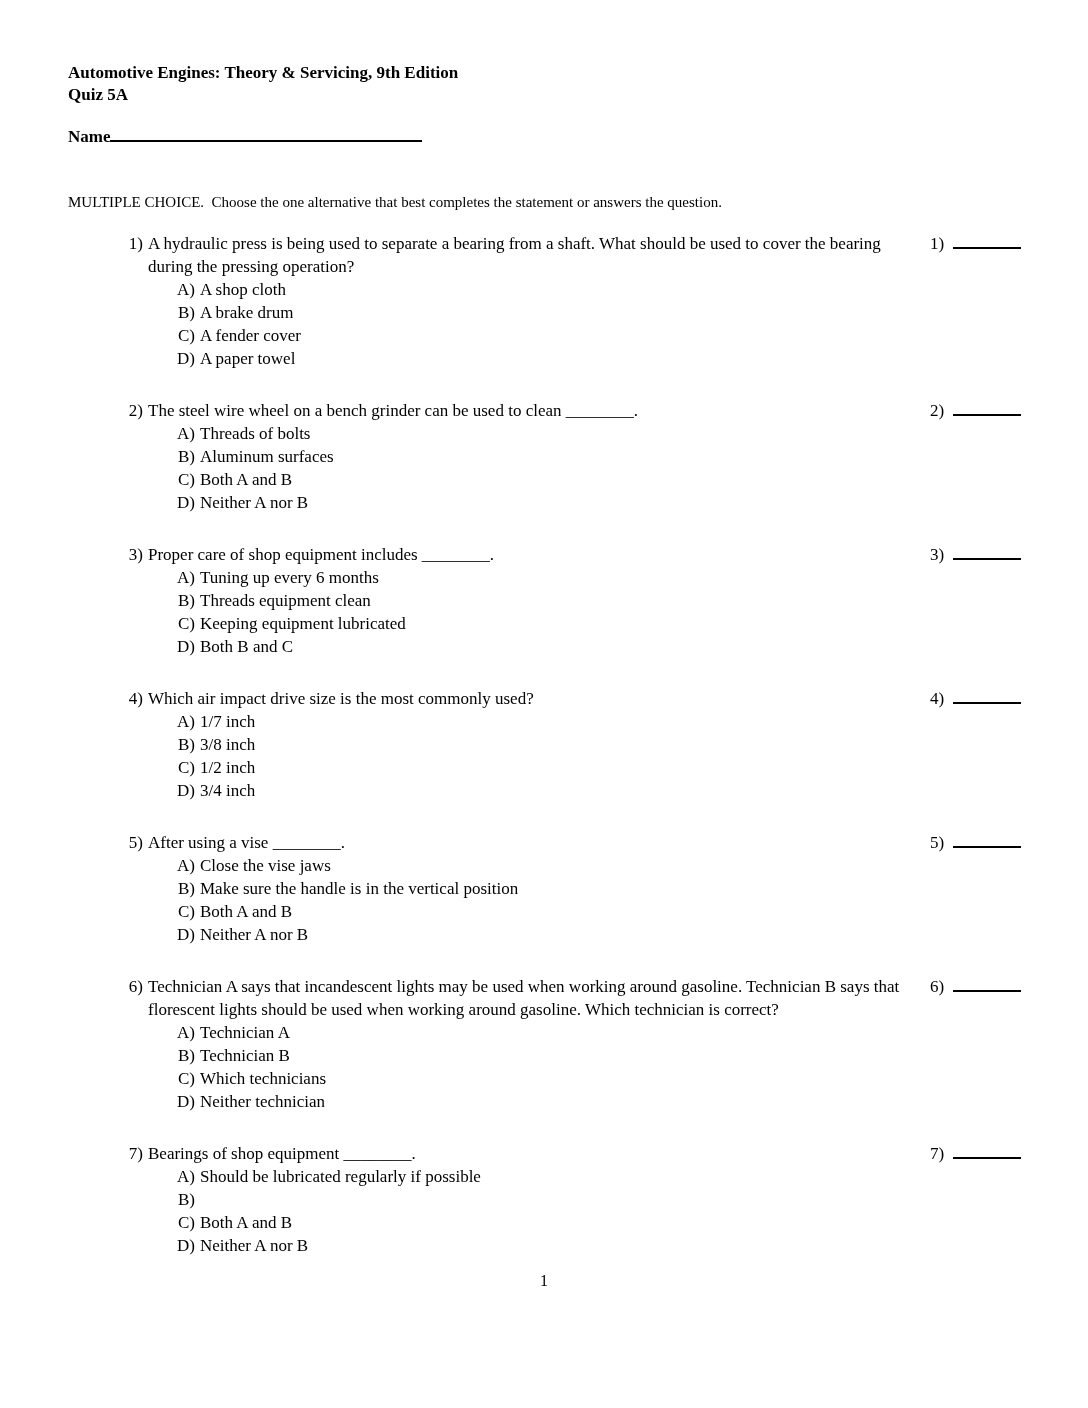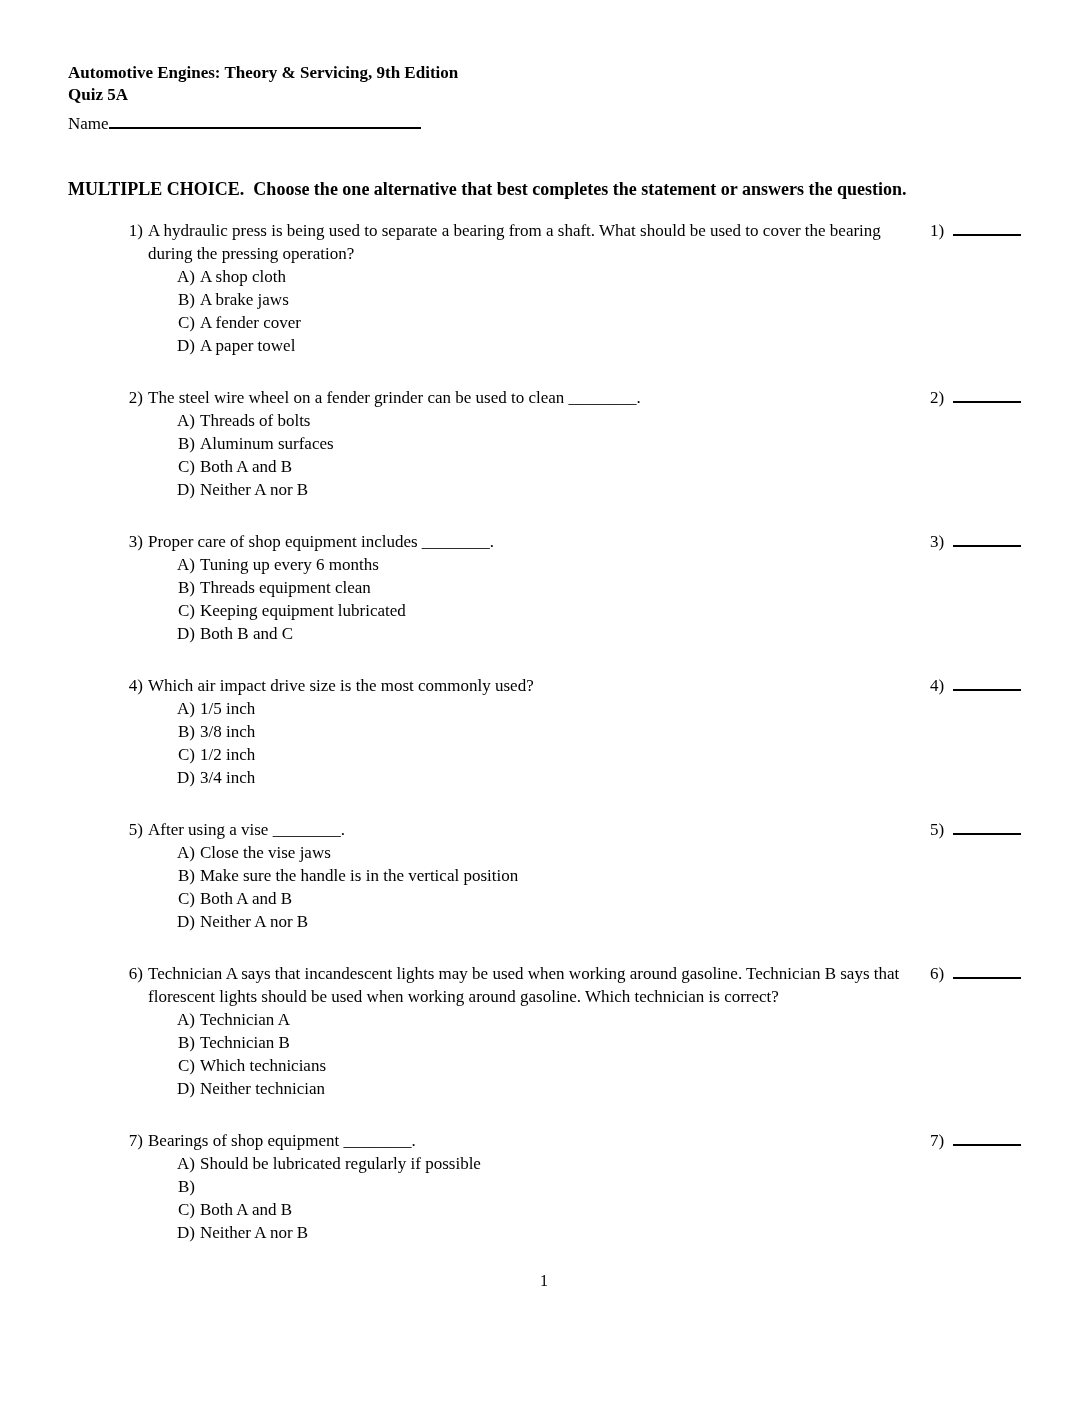--- a/index.html
+++ b/index.html
@@ -11,31 +11,31 @@
     margin: 0 auto;
     background: #ffffff;
     color: #000000;
     font-family: "Liberation Serif", "DejaVu Serif", serif;
     font-size: 17px;
     line-height: 23px;
     padding: 62px 63px 0 68px;
     border-radius: 7px;
   }
   .doc-title, .quiz-number { font-weight: bold; font-size: 17px; line-height: 22px; }
-  .name-row { margin-top: 6px; font-weight: normal; font-size: 17px; line-height: 23px; }
+  .name-row { margin-top: 19px; font-weight: bold; font-size: 17px; line-height: 23px; }
   .name-blank {
     display: inline-block;
     width: 312px;
     height: 17px;
     border-bottom: 2px solid #000;
   }
   .instructions {
     margin-top: 42px;
-    font-weight: bold;
-    font-size: 18px;
+    font-weight: normal;
+    font-size: 15px;
     line-height: 24px;
   }
   .questions { margin-top: 18px; }
   .question { display: flex; margin-bottom: 29px; }
   .q-main { flex: 1 1 auto; padding-left: 60px; }
   .q-stem { display: flex; }
   .q-num { flex: 0 0 auto; min-width: 15px; text-align: right; margin-right: 5px; }
   .q-text { width: 760px; }
   .options { padding-left: 45px; }
   .option { display: flex; }
@@ -79,42 +79,42 @@
         <span class="q-num">1)</span>
         <span class="q-text">A hydraulic press is being used to separate a bearing from a shaft. What should be used to cover the bearing during the pressing operation?</span>
       </div>
       <div class="options">
             <div class="option">
               <span class="opt-letter">A)</span>
               <span class="opt-text">A shop cloth</span>
             </div>
             <div class="option">
               <span class="opt-letter">B)</span>
-              <span class="opt-text">A brake jaws</span>
+              <span class="opt-text">A brake drum</span>
             </div>
             <div class="option">
               <span class="opt-letter">C)</span>
               <span class="opt-text">A fender cover</span>
             </div>
             <div class="option">
               <span class="opt-letter">D)</span>
               <span class="opt-text">A paper towel</span>
             </div>
           </div>
     </div>
     <div class="q-answer">
       <span class="ans-num">1)</span><span class="ans-blank"></span>
     </div>
   </section>
 
   <section class="question">
     <div class="q-main">
       <div class="q-stem">
         <span class="q-num">2)</span>
-        <span class="q-text">The steel wire wheel on a fender grinder can be used to clean ________.</span>
+        <span class="q-text">The steel wire wheel on a bench grinder can be used to clean ________.</span>
       </div>
       <div class="options">
             <div class="option">
               <span class="opt-letter">A)</span>
               <span class="opt-text">Threads of bolts</span>
             </div>
             <div class="option">
               <span class="opt-letter">B)</span>
               <span class="opt-text">Aluminum surfaces</span>
             </div>
@@ -165,21 +165,21 @@
 
   <section class="question">
     <div class="q-main">
       <div class="q-stem">
         <span class="q-num">4)</span>
         <span class="q-text">Which air impact drive size is the most commonly used?</span>
       </div>
       <div class="options">
             <div class="option">
               <span class="opt-letter">A)</span>
-              <span class="opt-text">1/5 inch</span>
+              <span class="opt-text">1/7 inch</span>
             </div>
             <div class="option">
               <span class="opt-letter">B)</span>
               <span class="opt-text">3/8 inch</span>
             </div>
             <div class="option">
               <span class="opt-letter">C)</span>
               <span class="opt-text">1/2 inch</span>
             </div>
             <div class="option">

